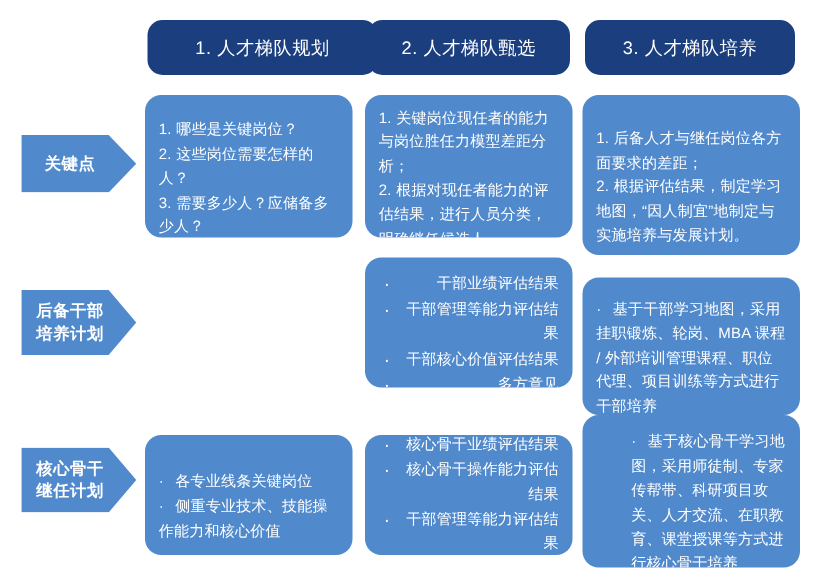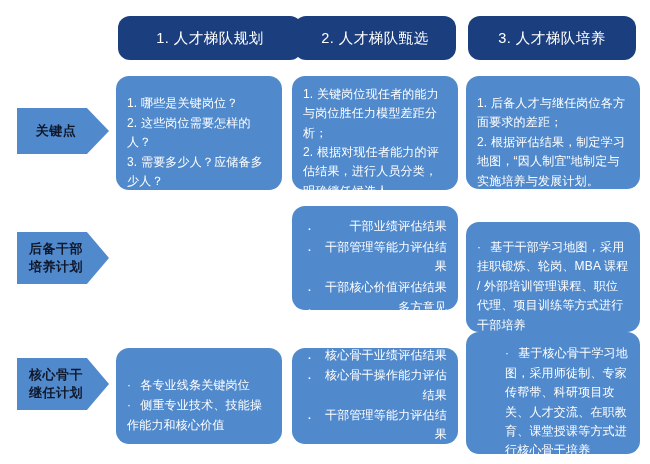--- a/index.html
+++ b/index.html
@@ -40,21 +40,21 @@
   .col-header-1 { left: 118px; top: 16px;  width: 184px; }
   .col-header-2 { left: 294px; top: 16px;  width: 162px; }
   .col-header-3 { left: 468px; top: 16px;  width: 168px; }
 
   
   .row-label {
     position: absolute;
     left: 17px;
     width: 92px;
     background: #5089CC;
-    color: #0f172a;
+    color: #ffffff;
     display: flex;
     align-items: center;
     justify-content: center;
     text-align: center;
     font-size: 13px;
     font-weight: bold;
     line-height: 1.35;
     letter-spacing: 0.5px;
     -webkit-clip-path: polygon(0 0, 76% 0, 100% 50%, 76% 100%, 0 100%);
     clip-path: polygon(0 0, 76% 0, 100% 50%, 76% 100%, 0 100%);
@@ -108,21 +108,21 @@
   
   .col1 { left: 116px; width: 166px; }
   .col2 { left: 292px; width: 166px; }
   .col3 { left: 466px; width: 174px; }
 
   
   .row1 { top: 76px;  height: 114px; }
   .row2 { top: 206px; height: 104px; }
   .row3 { top: 348px; height: 96px; }
 
-  .row1.col3 { top: 76px;  height: 113px; }
+  .row1.col3 { top: 76px;  height: 128px; }
   .row2.col3 { top: 222px; height: 110px; }
   .row3.col3 { top: 332px; height: 122px; padding-left: 28px; }
 
   .center-v { display: flex; align-items: center; height: 100%; }
 </style>
 </head>
 <body>
 
 <div id="canvas">
 

